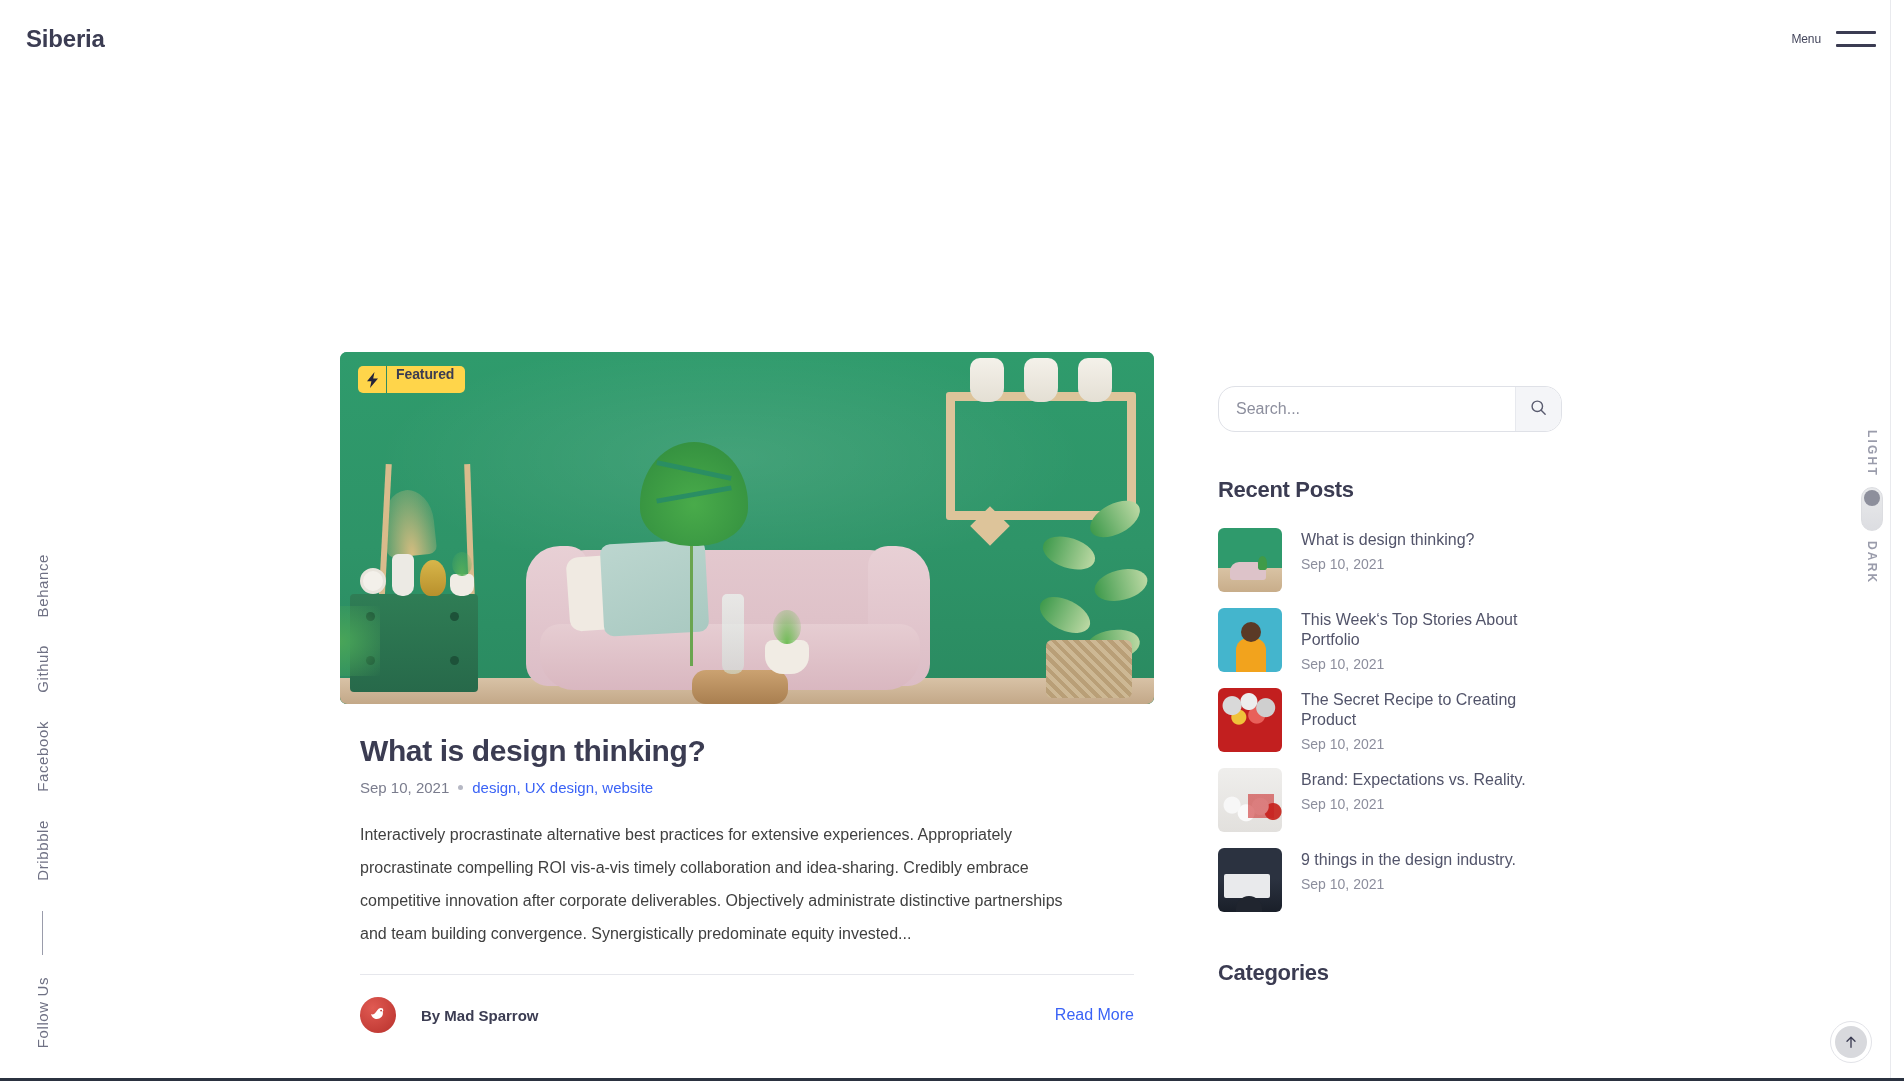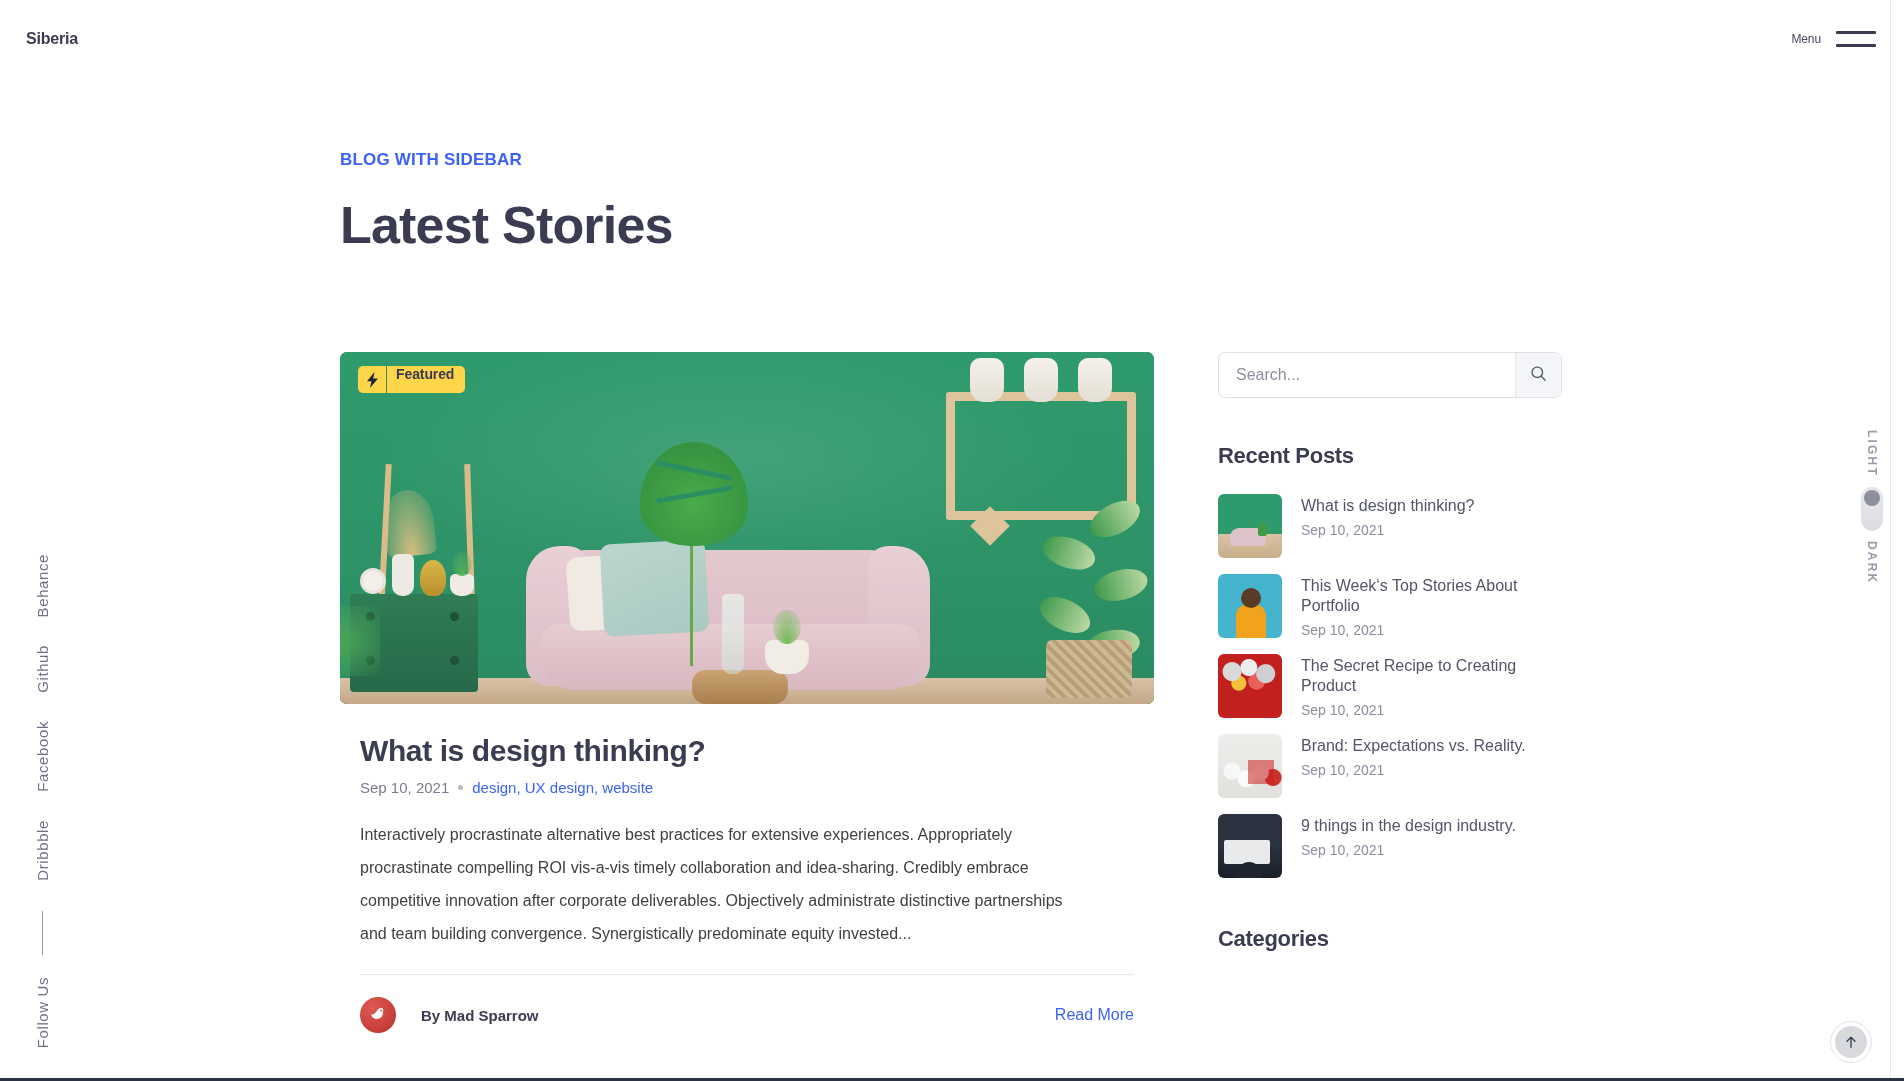--- a/index.html
+++ b/index.html
@@ -27,21 +27,21 @@
     width: 1904px;
     height: 78px;
     display: flex;
     align-items: center;
     justify-content: space-between;
     padding: 0 28px 0 26px;
     background: #ffffff;
     z-index: 40;
   }
   .brand {
-    font-size: 16px;
+    font-size: 24px;
     font-weight: bold;
     color: #3b3c52;
     letter-spacing: -0.2px;
   }
   .menu-wrap {
     display: flex;
     align-items: center;
     gap: 15px;
     cursor: pointer;
   }
@@ -300,23 +300,24 @@
     position: absolute;
     left: 1218px;
     top: 352px;
     width: 344px;
   }
   .search-row {
     display: flex;
     align-items: stretch;
     height: 46px;
     border: 1px solid #dfe1e7;
-    border-radius: 7px;
+    border-radius: 17px;
     overflow: hidden;
     background: #fff;
+    margin-top: 34px;
   }
   .search-input {
     flex: 1;
     border: none;
     outline: none;
     padding: 0 17px;
     font-size: 16px;
     color: #3b3c52;
     font-family: "Liberation Sans", sans-serif;
     background: transparent;
@@ -497,24 +498,20 @@
     <div class="social-follow">Follow Us</div>
     <div class="social-divider"></div>
     <div class="social-item">Dribbble</div>
     <div class="social-item">Facebook</div>
     <div class="social-item">Github</div>
     <div class="social-item">Behance</div>
   </div>
 
   <div class="content">
 
-    <div class="page-head">
-      <div class="eyebrow">BLOG WITH SIDEBAR</div>
-      <div class="page-title">Latest Stories</div>
-    </div>
 
     <div class="article">
 
       <div class="hero">
         <div class="wall"></div>
         <div class="floor"></div>
 
         <div class="shelf"></div>
         <div class="shelf-tail"></div>
         <div class="wvase" style="right:150px;"></div>

